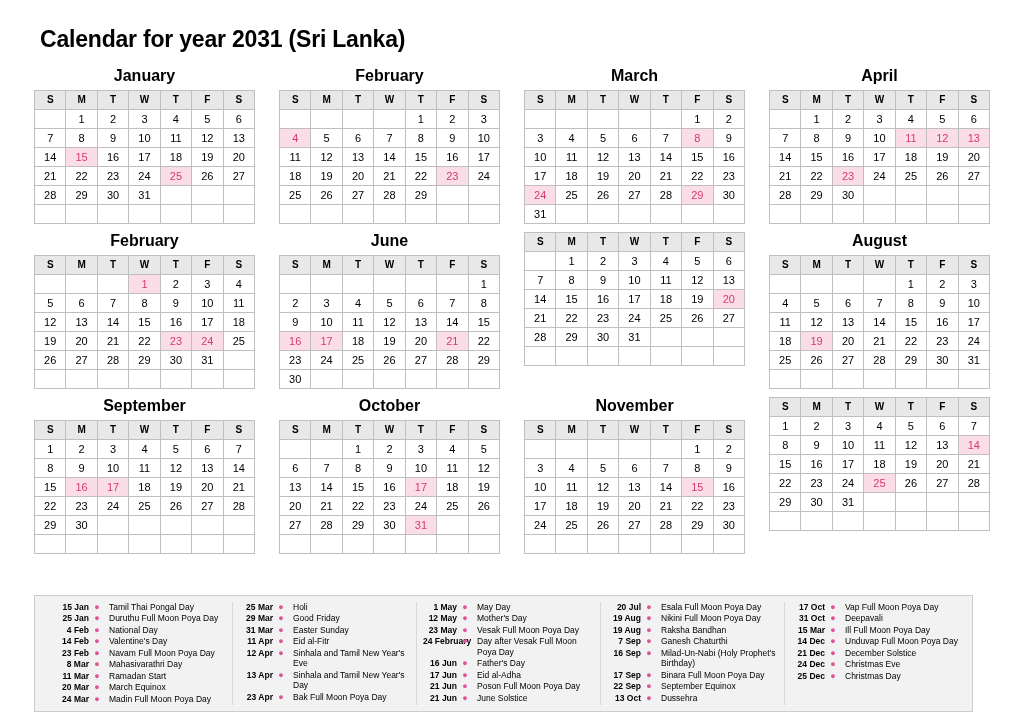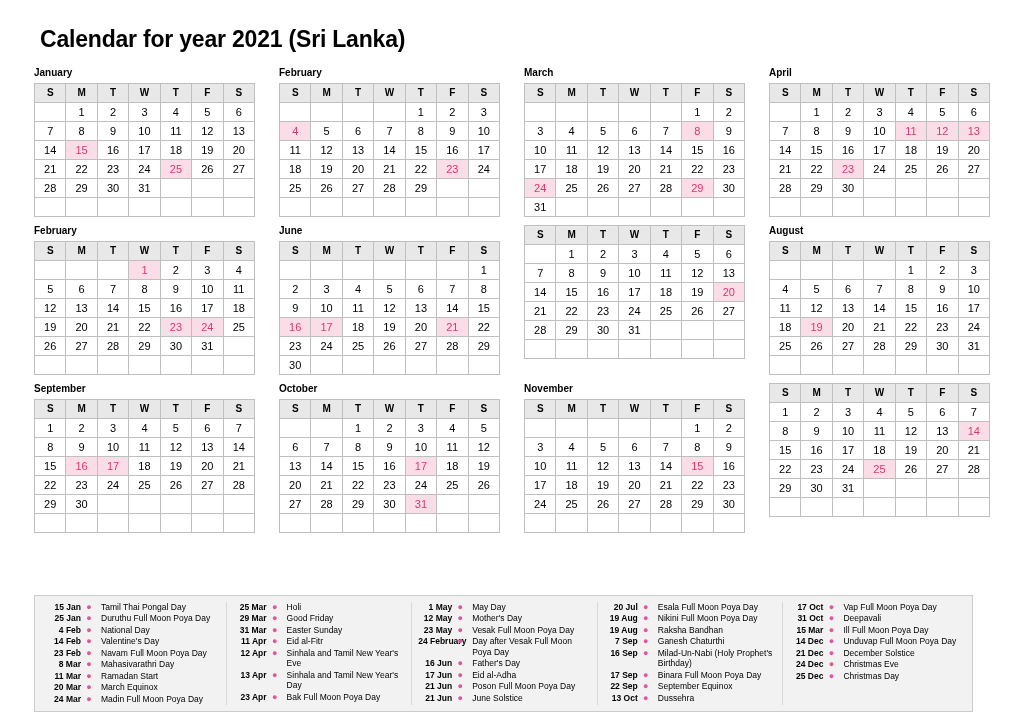--- a/index.html
+++ b/index.html
@@ -22,22 +22,22 @@
     letter-spacing: -0.2px;
   }
   #months {
     display: grid;
     grid-template-columns: repeat(4, 1fr);
     column-gap: 24px;
     row-gap: 8px;
   }
   .month { width: 100%; }
   .month-name {
-    text-align: left;
-    font-size: 10px;
+    text-align: center;
+    font-size: 16px;
     font-weight: bold;
     margin-bottom: 5px;
   }
   table.cal {
     border-collapse: collapse;
     width: 100%;
     table-layout: fixed;
   }
   table.cal th, table.cal td {
     border: 1px solid #bfbfbf;
@@ -60,21 +60,21 @@
   table.cal td.empty { background: #ffffff; }
 
   #legend {
     position: absolute;
     left: 34px;
     right: 51px;
     bottom: 12px;
     background: #f2f2f2;
     border: 1px solid #cccccc;
     display: flex;
-    padding: 6px 4px 6px 6px;
+    padding: 6px 4px 6px 14px;
     min-height: 110px;
   }
   .legend-col {
     flex: 1;
     padding: 0 6px;
     border-right: 1px solid #d8d8d8;
   }
   .legend-col:last-child { border-right: none; }
   .legend-item {
     display: flex;
@@ -98,21 +98,21 @@
     line-height: 10.5px;
     text-align: center;
   }
   .legend-name { flex: 1; margin-left: 8px; }
 </style>
 </head>
 <body>
 
 <div id="page">
 
-  <h1 id="title">Calendar for year 2021 (Sri Lanka)</h1>
+  <h1 id="title">Calendar for year 2031 (Sri Lanka)</h1>
 
   <div id="months">
       <div class="month">
         <div class="month-name">January</div>
         <table class="cal">
           <thead>
             <tr>
               <th>S</th>
               <th>M</th>
               <th>T</th>

